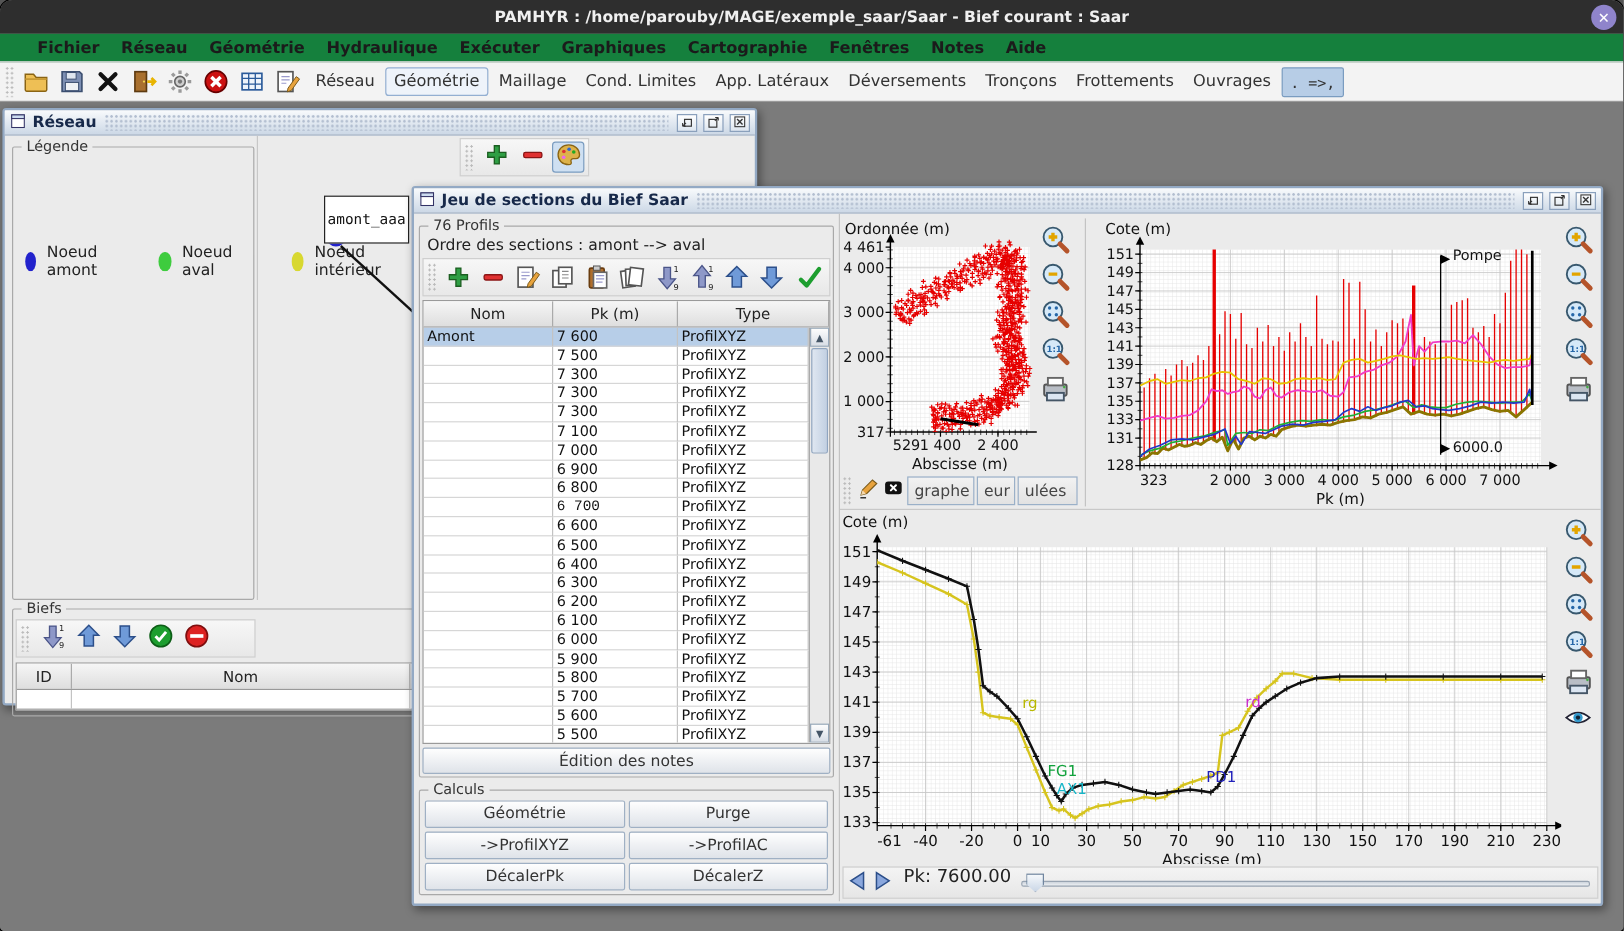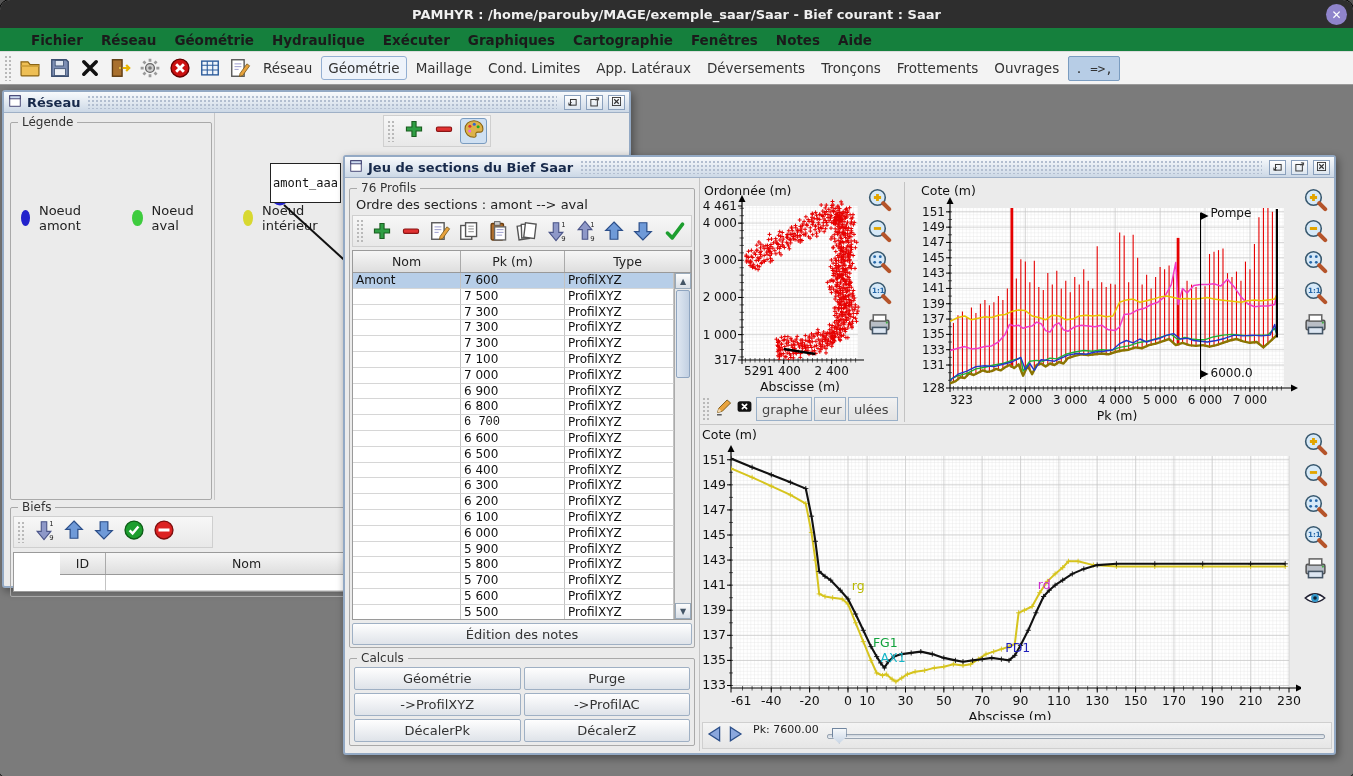--- a/index.html
+++ b/index.html
@@ -261,21 +261,21 @@
                     <path d="M4.8 8.2l2.2 2.3 4.2-5" stroke="#fff" stroke-width="1.8" fill="none"></path>
                   </svg></span>
               </span>
             <span class="ibtn">
                 <span class="ic"><svg width="22" height="22" viewBox="0 0 16 16">
                     <circle cx="8" cy="8" r="6.5" fill="#dd2222" stroke="#7e0e0e"></circle>
                     <rect x="4" y="6.9" width="8" height="2.2" fill="#fff"></rect>
                   </svg></span>
               </span>
           </div>
-          <div class="ttable" style="margin:0 2px;height:40px;overflow:hidden;padding-left:46px;">
+          <div class="ttable" style="margin:0 2px;height:40px;overflow:hidden;">
             <div class="thead" id="biefs-head">
                 <div class="th" style="width: 46px;">ID</div>
                 <div class="th" style="width: 282px;">Nom</div>
                 <div class="th" style="flex: 1 1 0%;">N</div>
               </div>
             <div class="trow">
                 <div class="td" style="width:46px;"></div>
                 <div class="td" style="width:282px;"></div>
                 <div class="td" style="flex:1;"></div>
               </div>
@@ -1226,21 +1226,21 @@
             <span class="navbtn">
                 <span class="ic"><svg width="20" height="20" viewBox="0 0 16 16">
                     <path d="M12.5 2.5v11L4 8z" fill="#8aa7dd" stroke="#2c4f8a"></path>
                   </svg></span>
               </span>
             <span class="navbtn">
                 <span class="ic"><svg width="20" height="20" viewBox="0 0 16 16">
                     <path d="M3.5 2.5v11L12 8z" fill="#8aa7dd" stroke="#2c4f8a"></path>
                   </svg></span>
               </span>
-            <span style="font-size:11px;color:#222;margin:0 2px 12px 6px;">Pk: 7600.00</span>
+            <span style="font-size:15px;color:#222;margin:0 2px 12px 6px;">Pk: 7600.00</span>
             <span class="slider">
                 <span class="track"></span>
                 <span class="handle"></span>
               </span>
           </div>
         </div>
       </div>
     </div>
 
   </div>

